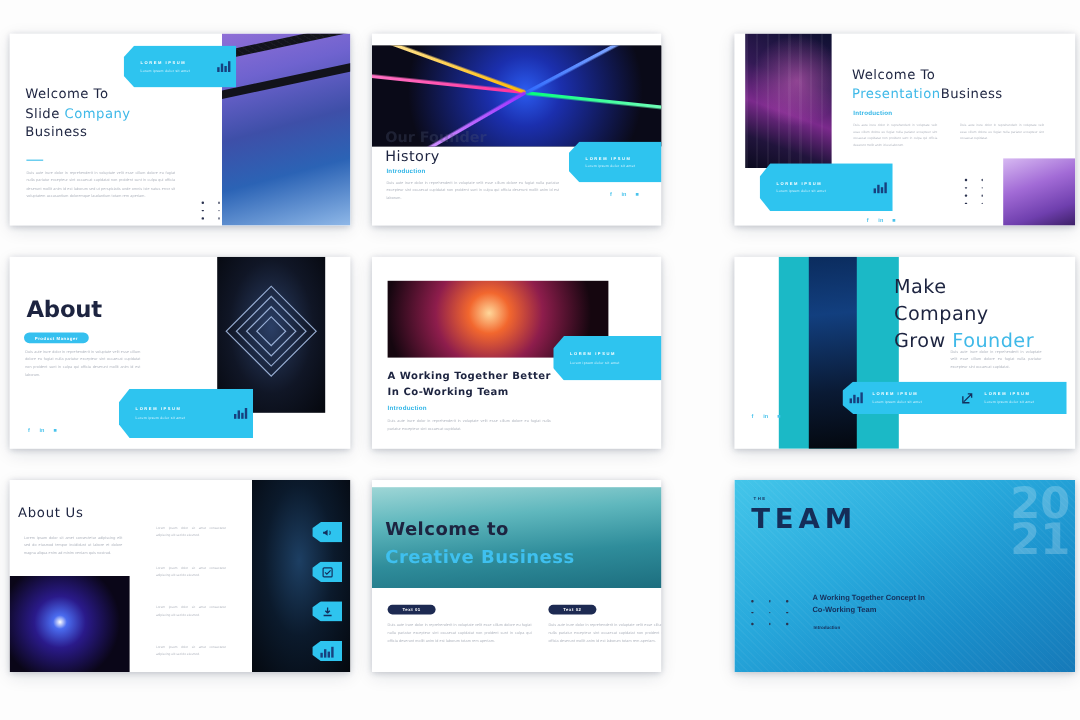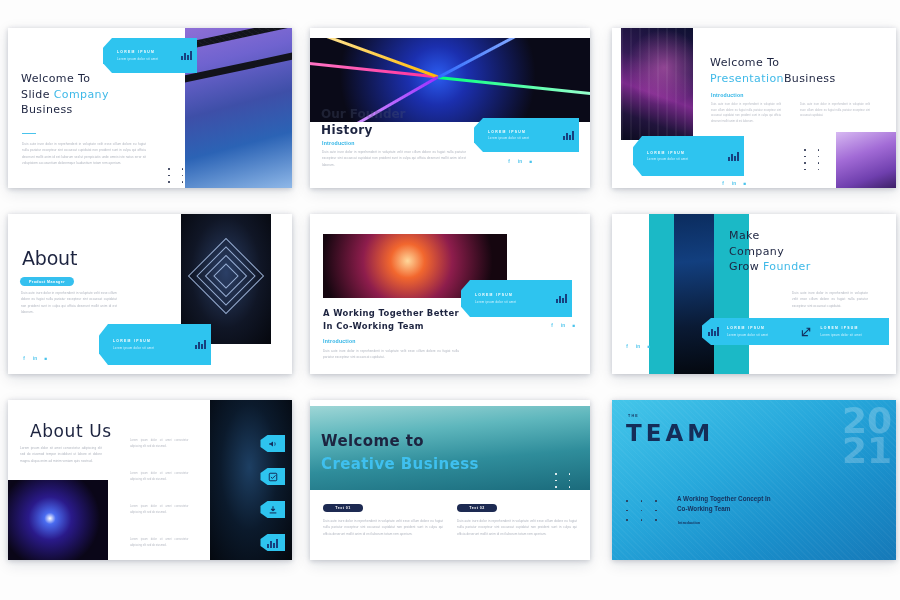--- a/index.html
+++ b/index.html
@@ -19,21 +19,21 @@
   .slide {
     position: absolute;
     background: #ffffff;
     overflow: hidden;
     box-shadow: 0 1px 5px rgba(20,30,60,.20), 0 4px 14px rgba(20,30,60,.12);
   }
   .r1 { top: 28px;  height: 160px; }
   .r2 { top: 214px; height: 160px; }
   .r3 { top: 400px; height: 160px; }
   .cA { left: 8px;   width: 284px; }
-  .cB { left: 310px; width: 280px; }
+  .cB { left: 310px; width: 241px; }
   .cC { left: 612px; width: 284px; }
 
   
   .h-title {
     font-family: "DejaVu Sans", sans-serif;
     color: #1d2440;
     letter-spacing: .4px;
   }
   .accent { color: #3fb9e8; }
   .sub-label {
@@ -249,21 +249,21 @@
     <div class="photo ph-laser" style="left:0; top:10px; width:284px; height:84px;">
       <div class="ray" style="background:linear-gradient(90deg,#ff2e9a,#ff8ad1); transform:rotate(186deg);"></div>
       <div class="ray" style="background:linear-gradient(90deg,#00ff7a,#9bffcf); transform:rotate(6deg); width:55%;"></div>
       <div class="ray" style="background:linear-gradient(90deg,#ffb800,#ffe9a6); transform:rotate(200deg); width:48%;"></div>
       <div class="ray" style="background:linear-gradient(90deg,#2f6bff,#bcd3ff); transform:rotate(-28deg); width:52%;"></div>
       <div class="ray" style="background:linear-gradient(90deg,#9b2eff,#e3b6ff); transform:rotate(150deg); width:45%;"></div>
     </div>
 
     <div style="position:absolute; left:11px; top:79px; font-size:12px; font-weight:bold; color:rgba(80,90,120,.30); font-family:'DejaVu Sans',sans-serif;">Our Founder</div>
 
-    <div class="h-title" style="position:absolute; left:11px; top:95px; font-size:12px; font-weight:bold;text-align:center;">History</div>
+    <div class="h-title" style="position:absolute; left:11px; top:95px; font-size:12px; font-weight:normal;text-align:center;">History</div>
 
     <div class="sub-label" style="position:absolute; left:12px; top:112px;">Introduction</div>
 
     <div class="body-copy" style="position:absolute; left:12px; top:121px; width:144px;">Duis aute irure dolor in reprehenderit in voluptate velit esse cillum dolore eu fugiat nulla pariatur excepteur sint occaecat cupidatat non proident sunt in culpa qui officia deserunt mollit anim id est laborum.</div>
 
     <div class="cyan-tag" style="left:164px; top:90px; width:105px; height:34px;">
       <div class="tg-txt">
         <div class="tg-h">LOREM IPSUM</div>
         <div class="tg-s">Lorem ipsum dolor sit amet</div>
       </div>
@@ -332,21 +332,21 @@
   </div>
 
   <div class="slide r2 cA">
     <div class="photo ph-diamond" style="left:173px; top:0; width:90px; height:130px;">
       <div class="dia" style="width:54px;height:54px;"></div>
       <div class="dia" style="width:42px;height:42px;"></div>
       <div class="dia" style="width:30px;height:30px;"></div>
       <div class="dia" style="width:18px;height:18px;"></div>
     </div>
 
-    <div class="h-title" style="position:absolute; left:14px; top:33px; font-size:19px; font-weight:normal; letter-spacing:-.2px;">About</div>
+    <div class="h-title" style="position:absolute; left:14px; top:33px; font-size:19px; font-weight:bold; letter-spacing:-.2px;">About</div>
 
     <div class="pill cyan" style="left:12px; top:63px; width:54px; height:9px; font-size:3.6px;">Product Manager</div>
 
     <div class="body-copy" style="position:absolute; left:13px; top:76px; width:96px;">Duis aute irure dolor in reprehenderit in voluptate velit esse cillum dolore eu fugiat nulla pariatur excepteur sint occaecat cupidatat non proident sunt in culpa qui officia deserunt mollit anim id est laborum.</div>
 
     <div class="cyan-tag" style="left:91px; top:110px; width:112px; height:41px;">
       <div class="tg-txt">
         <div class="tg-h">LOREM IPSUM</div>
         <div class="tg-s">Lorem ipsum dolor sit amet</div>
       </div>
@@ -398,21 +398,21 @@
       <span>f</span>
       <span>in</span>
       <span>■</span>
     </div>
   </div>
 
   <div class="slide r2 cC">
     <div style="position:absolute; left:37px; top:0; width:100px; height:160px; background:#1bb9c6;"></div>
     <div class="photo ph-hand" style="left:62px; top:0; width:40px; height:160px;"></div>
 
-    <div class="h-title" style="position:absolute; left:117px; top:14px; font-size:11px; line-height:1.42;">
+    <div class="h-title" style="position:absolute; left:133px; top:14px; font-size:16px; line-height:1.42;">
       <div><span>Make</span></div>
       <div><span>Company</span></div>
       <div><span>Grow </span><span class="accent">Founder</span></div>
     </div>
 
     <div class="body-copy" style="position:absolute; left:180px; top:76px; width:76px;">Duis aute irure dolor in reprehenderit in voluptate velit esse cillum dolore eu fugiat nulla pariatur excepteur sint occaecat cupidatat.</div>
 
     <div class="cyan-tag" style="left:90px; top:104px; width:187px; height:27px;">
       <div class="tg-ic">
         <span class="barchart">
@@ -441,21 +441,21 @@
       <span>f</span>
       <span>in</span>
       <span>■</span>
     </div>
   </div>
 
   <div class="slide r3 cA">
     <div class="photo ph-mask" style="right:0; top:0; width:82px; height:160px;"></div>
     <div class="photo ph-burst" style="left:0; bottom:0; width:100px; height:80px;"></div>
 
-    <div class="h-title" style="position:absolute; left:22px; top:21px; font-size:17px; letter-spacing:.6px;">About Us</div>
+    <div class="h-title" style="position:absolute; left:7px; top:21px; font-size:11px; letter-spacing:.6px;">About Us</div>
 
     <div class="body-copy" style="position:absolute; left:12px; top:45px; width:82px;">Lorem ipsum dolor sit amet consectetur adipiscing elit sed do eiusmod tempor incididunt ut labore et dolore magna aliqua enim ad minim veniam quis nostrud.</div>
 
     <div style="position:absolute; left:122px; top:27px; width:155px;">
       <div style="display:flex; align-items:center; height:33px;">
         <div class="tiny-copy" style="width:62px;">Lorem ipsum dolor sit amet consectetur adipiscing elit sed do eiusmod.</div>
         <div class="icon-tag" style="position:relative; margin-left:72px;">
           <svg width="10" height="10" viewBox="0 0 24 24" fill="#12305e">
               <path d="M3 10v4h3l6 4V6L6 10H3z"></path>
               <path d="M16 8c1.5 1.3 1.5 6.7 0 8" stroke="#12305e" stroke-width="2" fill="none"></path>

